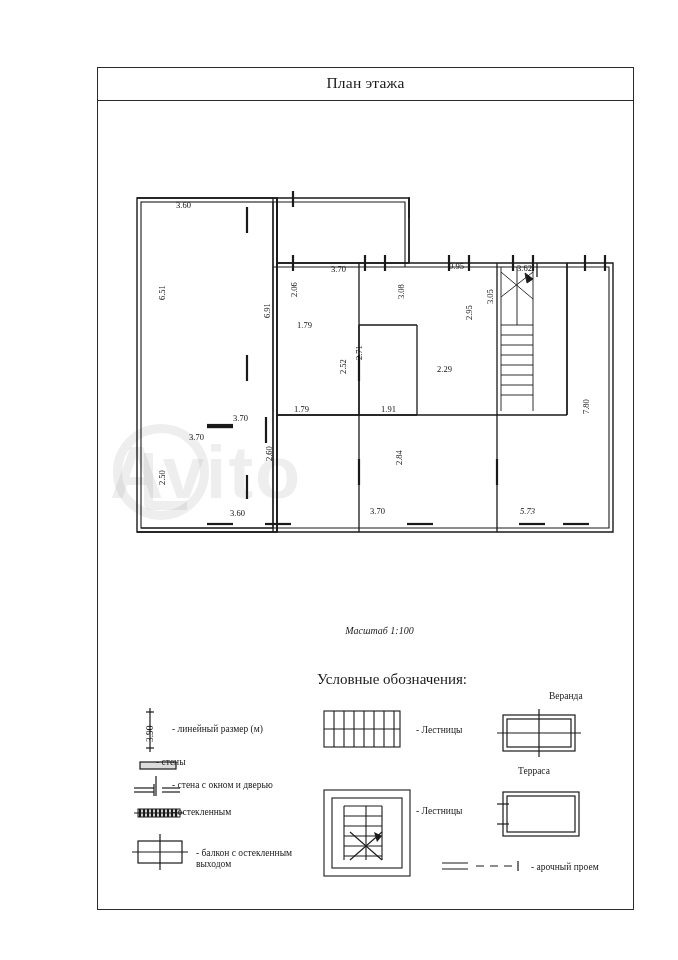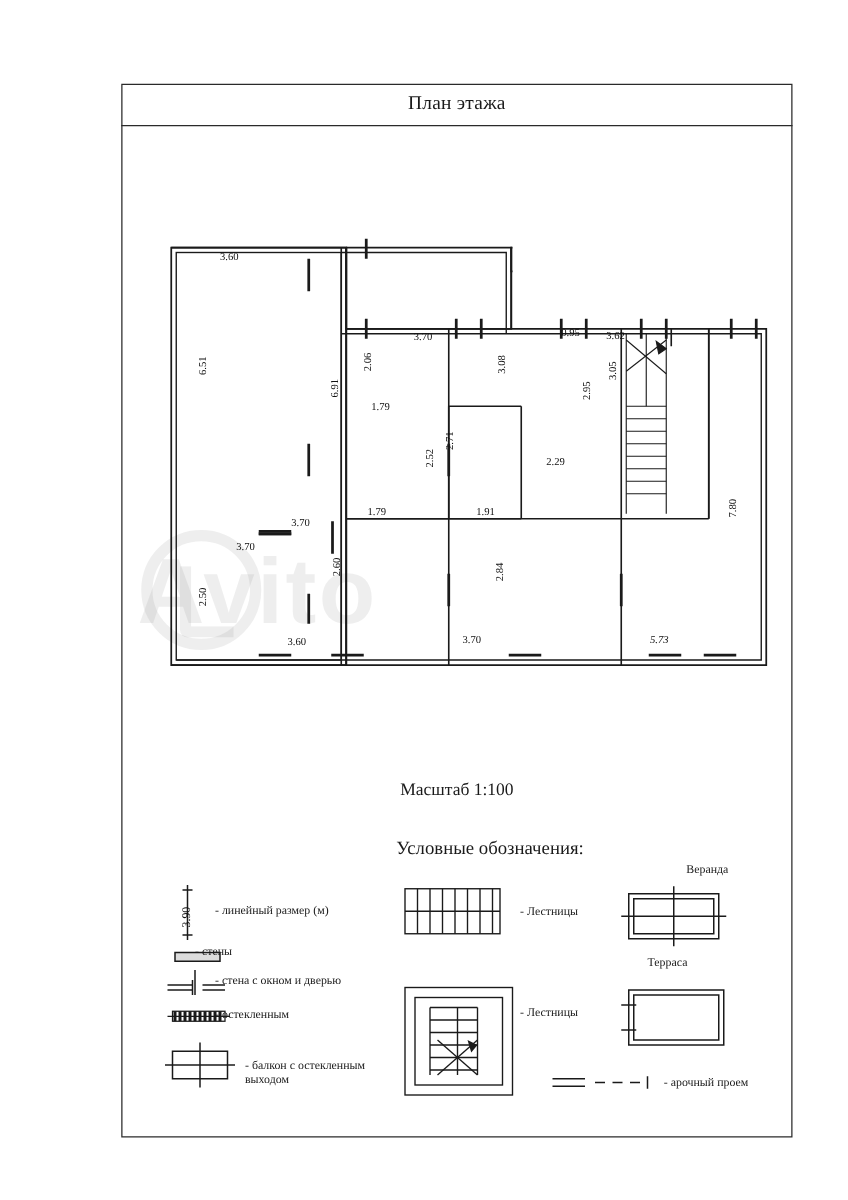--- a/index.html
+++ b/index.html
@@ -43,24 +43,25 @@
   }
   .title-sub {
     position: absolute;
     left: 97px; top: 105px;
     width: 537px;
     text-align: center;
     font-size: 13.5px;
   }
   .scale-text {
     position: absolute;
-    left: 97px; top: 625px;
+    left: 111px; top: 625px;
     width: 537px;
     text-align: center;
-    font-size: 14px;
+    font-size: 10px;
+    font-style: italic;
   }
   .legend-title {
     position: absolute;
     left: 317px; top: 671px;
     font-size: 15px;
   }
   
   .watermark {
     position: absolute;
     left: 110px; top: 418px;
@@ -242,21 +243,21 @@
         <path d="M396,392 L396,418" stroke-opacity="0"></path>
         <path d="M400,392 L400,418"></path>
         <path d="M262,392 L262,418"></path>
       </g>
     </svg>
   </div>
 
   <div class="dim" style="left:176px;top:200px;">3.60</div>
   <div class="dim" style="left:331px;top:264px;">3.70</div>
   <div class="dim" style="left:449px;top:261px;">0.95</div>
-  <div class="dim" style="left:485px;top:263px;">3.62</div>
+  <div class="dim" style="left:517px;top:263px;">3.62</div>
   <div class="dim" style="left:297px;top:320px;">1.79</div>
   <div class="dim" style="left:437px;top:364px;font-family:Liberation Serif, serif;">2.29</div>
   <div class="dim" style="left:233px;top:413px;">3.70</div>
   <div class="dim" style="left:294px;top:404px;">1.79</div>
   <div class="dim" style="left:381px;top:404px;">1.91</div>
   <div class="dim" style="left:189px;top:432px;">3.70</div>
   <div class="dim" style="left:230px;top:508px;">3.60</div>
   <div class="dim" style="left:370px;top:506px;">3.70</div>
   <div class="dim" style="left:520px;top:506px;font-style:italic;">5.73</div>
 

